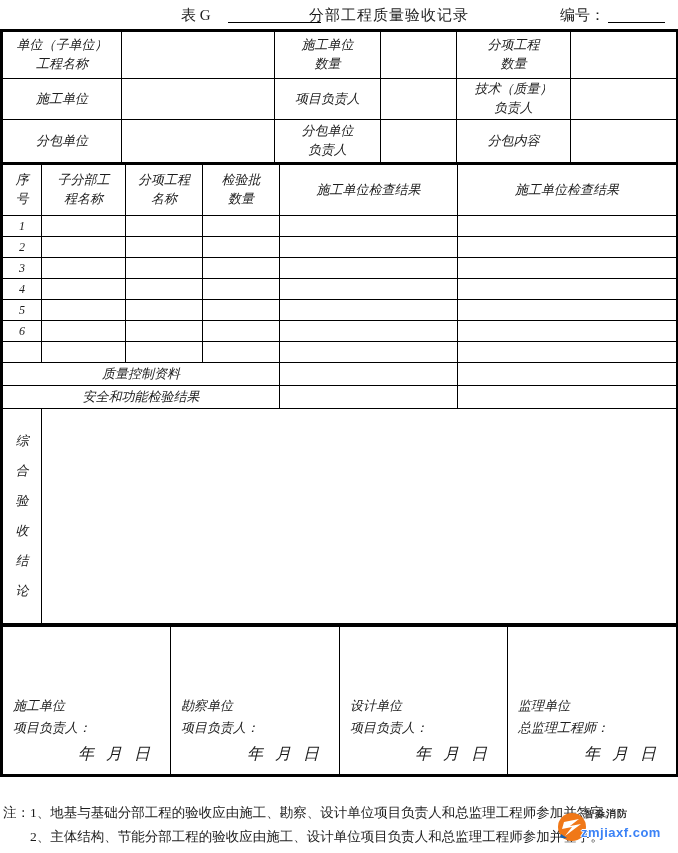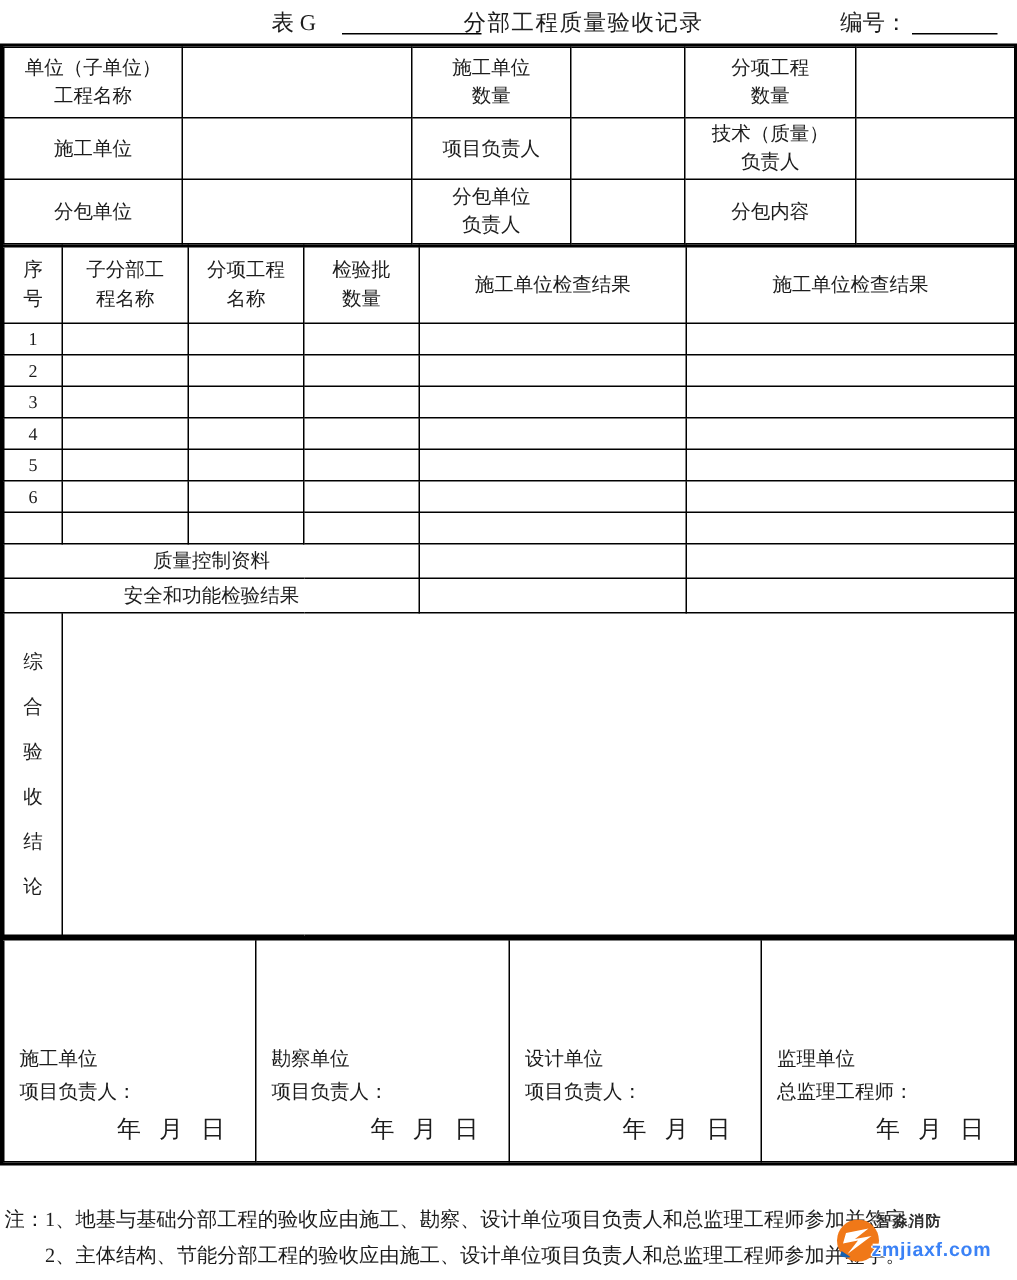--- a/index.html
+++ b/index.html
@@ -11,21 +11,21 @@
   }
   
   .title-bar { position:absolute; top:2px; left:0; width:678px; height:26px; font-size:15px; font-weight:normal; }
   .t-prefix { position:absolute; left:181px; top:4px; }
   .t-line1  { position:absolute; left:228px; top:1px; width:93px; height:19px; border-bottom:1px solid #000; }
   .t-main   { position:absolute; left:309px; top:4px; letter-spacing:1px; }
   .t-num    { position:absolute; left:560px; top:4px; }
   .t-line2  { position:absolute; left:608px; top:1px; width:57px; height:19px; border-bottom:1px solid #000; }
 
   
-  .form { position:absolute; top:29px; left:0; width:674px; border:2px solid #000; background:#fff; }
+  .form { position:absolute; top:29px; left:0; width:674px; border:2px solid #000; background:#fff;font-style:italic; }
   table { border-collapse:collapse; table-layout:fixed; width:674px; }
   td, th { border:1px solid #000; padding:0 2px; font-size:13px; font-weight:normal;
            text-align:center; vertical-align:middle; overflow:hidden; }
   .preline { white-space:pre-line; line-height:1.45; }
   .tableB { border-top:2px solid #000; }
   .tableC { border-top:3px solid #000; }
   .tableA td { height:40px; }
   tr.info-r1 td { height:46px; }
   tr.info-r3 td { height:42px; }
   .tableB th { height:50px; }

